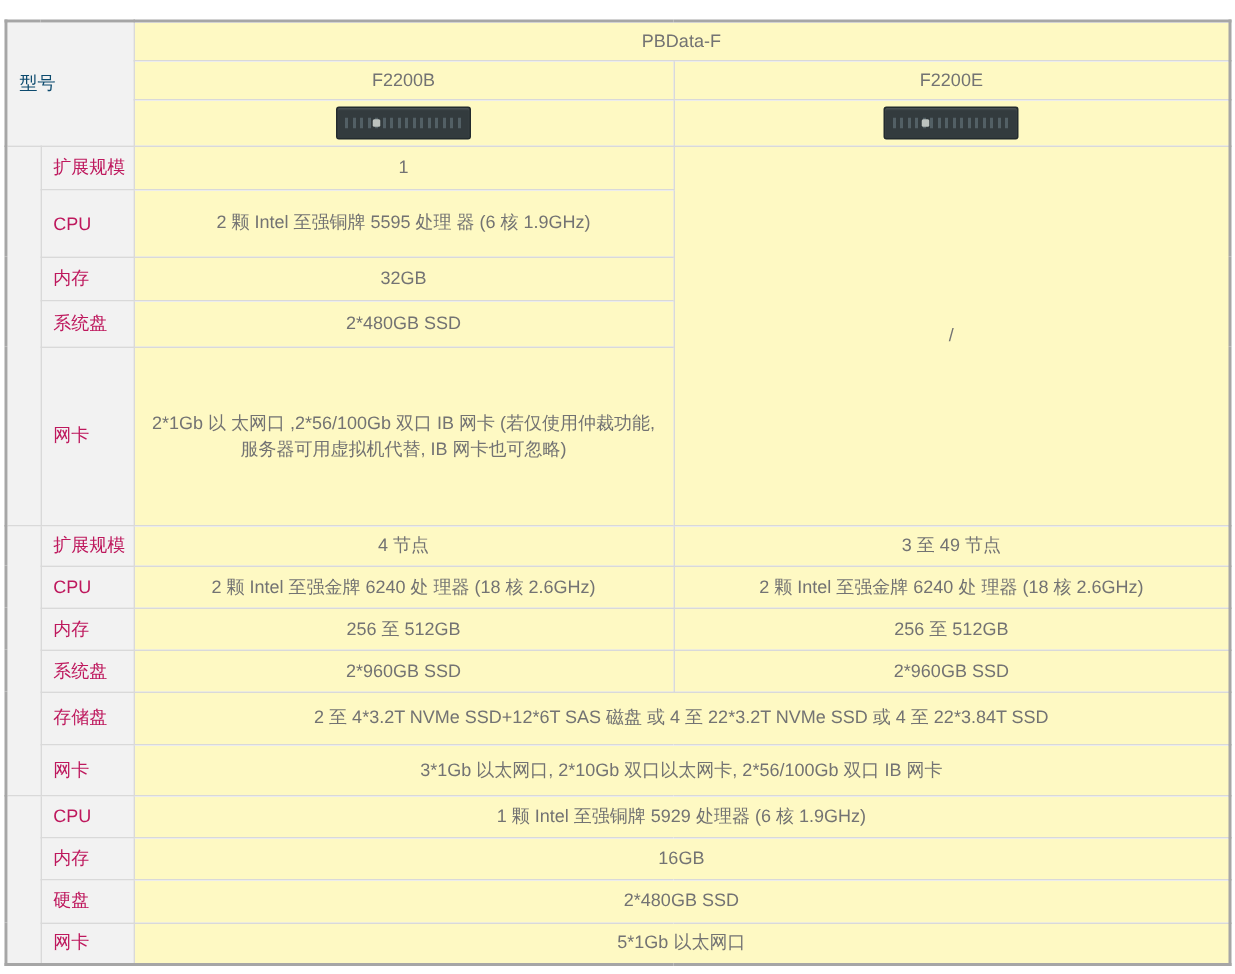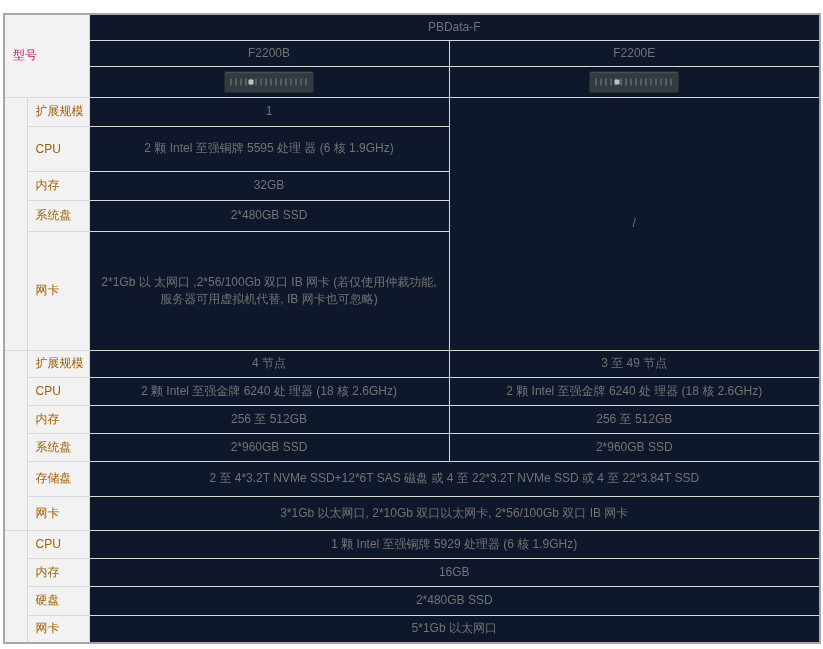--- a/index.html
+++ b/index.html
@@ -17,33 +17,33 @@
     font-size:12px;
     color:#737373;
   }
   table.spec td{
     border:1px solid #d9d9d9;
     vertical-align:middle;
     overflow:hidden;
   }
   
   td.sec, td.lbl, td.modelhead{background:#f2f2f2;}
-  td.lbl{padding:0 4px 0 8px;text-align:left;color:#a16207;}
-  td.modelhead{padding-left:8px;color:#be185d;}
+  td.lbl{padding:0 4px 0 8px;text-align:left;color:#be185d;}
+  td.modelhead{padding-left:8px;color:#0c4a6e;}
   td.sec{text-align:center;color:#6e6e6e;}
   .vlabel{
     display:inline-block;
     width:14px;
     word-break:break-all;
     line-height:16px;
     text-align:center;
     margin-left:47px;
   }
   
-  td.val{background:#0f172a;text-align:center;padding:2px 8px;color:#737373;line-height:17px;}
+  td.val{background:#fef9c3;text-align:center;padding:2px 8px;color:#737373;line-height:17px;}
   
   tr.h26{height:26px} tr.h31{height:31px} tr.h29{height:29px}
   tr.h45{height:45px} tr.h119{height:119px} tr.h27{height:27px}
   tr.h28{height:28px} tr.h35{height:35px} tr.h34{height:34px}
   
   .server{
     position:relative;
     width:88px;height:20px;
     margin:0 auto;
     background:#333b3e;

